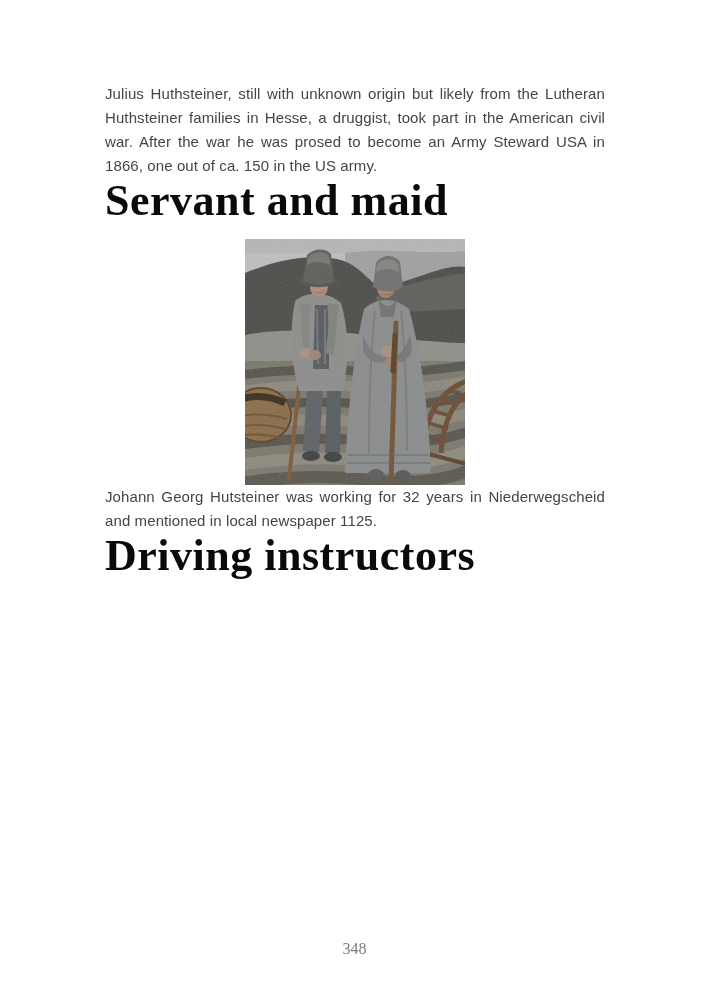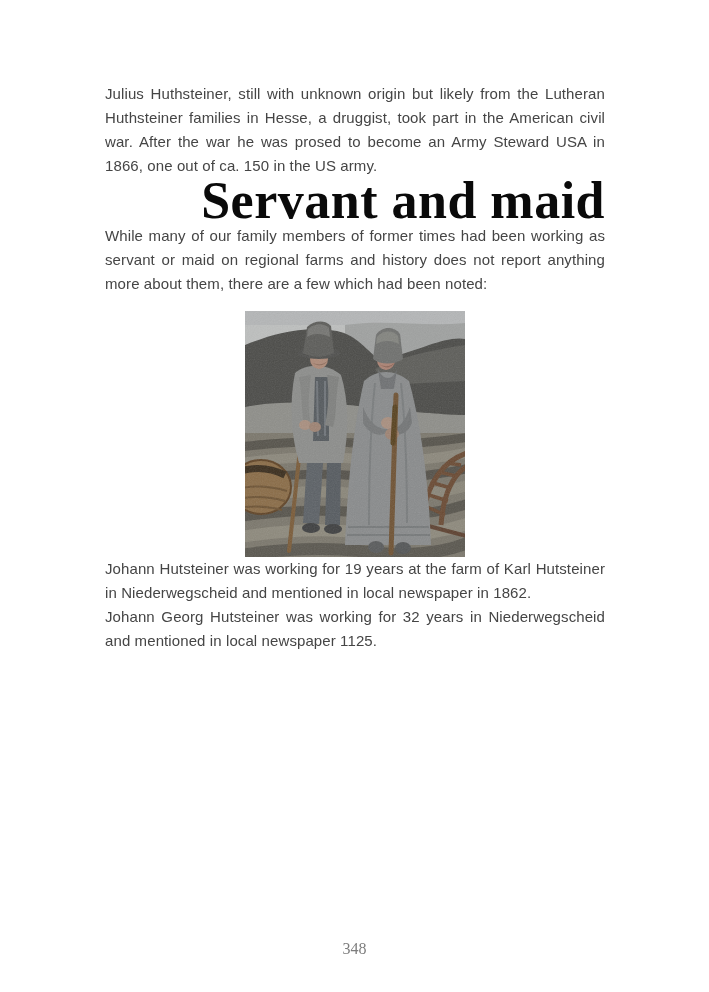--- a/index.html
+++ b/index.html
@@ -17,23 +17,23 @@
     font-size:15px;
     line-height:24px;
     text-align:justify;
     color:#454545;
     letter-spacing:0.1px;
   }
   h1.chapter {
     margin:0;
     font-family:"Liberation Serif","DejaVu Serif",serif;
     font-weight:700;
-    font-size:52px;
+    font-size:44px;
     line-height:46px;
-    text-align:right;
+    text-align:left;
     color:#0a0a0a;
     letter-spacing:0.5px;
   }
   .mt-h1a { margin-top:38px; }
   .mt-p2  { margin-top:30px; }
   .mt-fig { margin-top:15px; }
   .mt-p3  { margin-top:39px; }
   .mt-p4  { margin-top:16px; }
   .mt-h2  { margin-top:42px; }
   .figure-wrap { display:flex; justify-content:center; }
@@ -51,21 +51,20 @@
 </head>
 <body>
 
 <div class="page">
   <div class="content">
 
     <p class="body">Julius Huthsteiner, still with unknown origin but likely from the Lutheran Huthsteiner families in Hesse, a druggist, took part in the American civil war. After the war he was prosed to become an Army Steward USA in 1866, one out of ca. 150 in the US army.</p>
 
     <h1 class="chapter mt-h1a">Servant and maid</h1>
 
-    <p class="body mt-p2">While many of our family members of former times had been working as servant or maid on regional farms and history does not report anything more about them, there are a few which had been noted:</p>
 
     <div class="figure-wrap mt-fig">
 
       <svg class="photo-frame" viewBox="0 0 220 246" role="img" xmlns="http://www.w3.org/2000/svg" aria-label="Two gray statue figures, a farm servant with a stick and a maid in a long dress, standing on a plowed field with a basket and a harrow">
         <defs>
           <filter id="grain" x="0" y="0" width="100%" height="100%">
             <feTurbulence type="fractalNoise" baseFrequency="0.85" numOctaves="2" result="n"></feTurbulence>
             <feColorMatrix in="n" type="saturate" values="0"></feColorMatrix>
           </filter>
           <clipPath id="photoClip">
@@ -150,21 +149,21 @@
             <path d="M128,48 L131,24 C137,15 149,15 155,23 L158,48 C149,54 136,54 128,48 Z" fill="#6f706e"></path>
             <path d="M132,26 C138,19 148,19 153,25 L154,33 C146,29 139,29 131,33 Z" fill="#83847f"></path>
             <path d="M133,58 C138,70 148,70 152,58 L149,78 L136,78 Z" fill="#6f7173"></path>
           </g>
 
           <rect x="0" y="0" width="220" height="246" filter="url(#grain)" opacity="0.16"></rect>
         </g>
       </svg>
     </div>
 
-    <p class="body mt-p3">Johann Hutsteiner was working for 19 years at the farm of Karl Hutsteiner in Niederwegscheid and mentioned in local newspaper in 1862.</p>
 
     <p class="body mt-p4">Johann Georg Hutsteiner was working for 32 years in Niederwegscheid and mentioned in local newspaper 1125.</p>
 
+    <h1 class="chapter mt-h2">Driving instructors</h1>
 
   </div>
 
   <div class="page-number">348</div>
 </div>
 
 </body></html>

